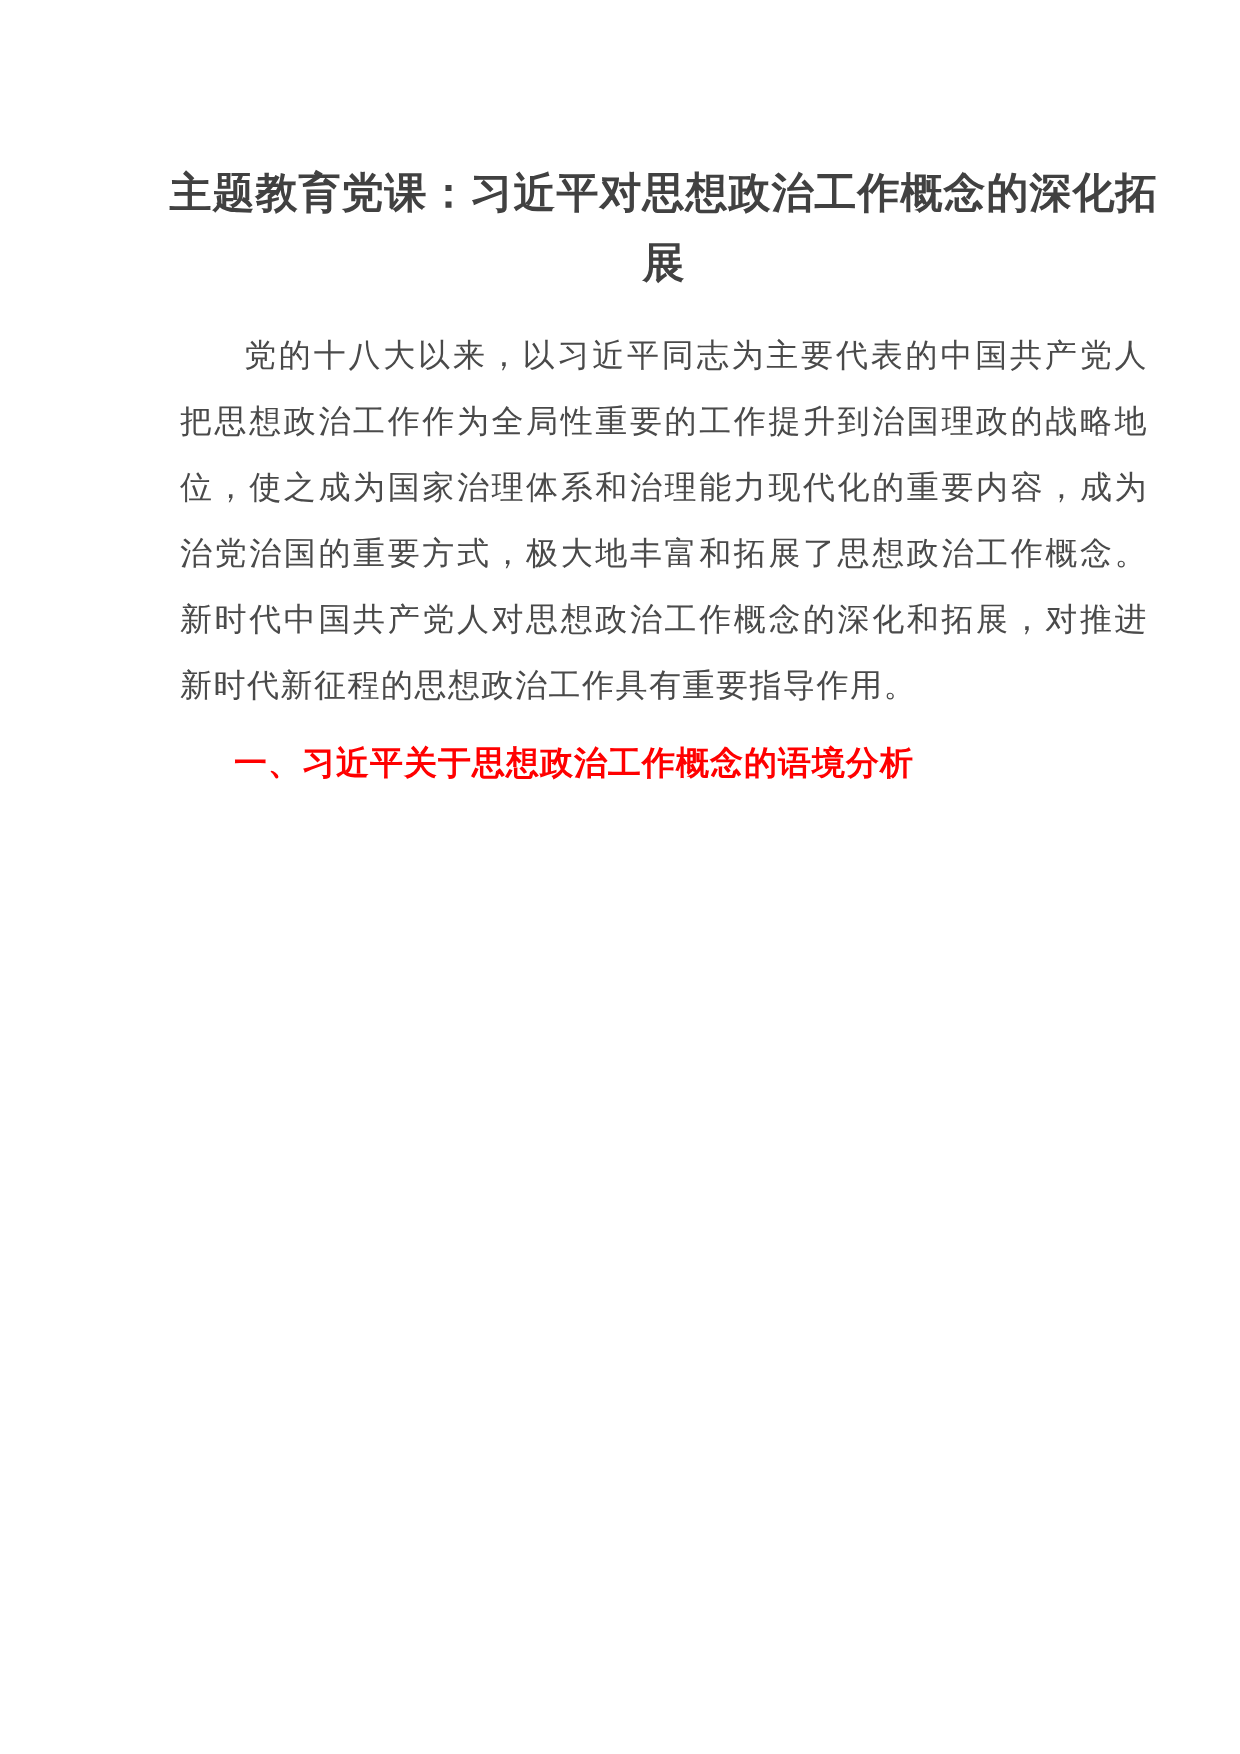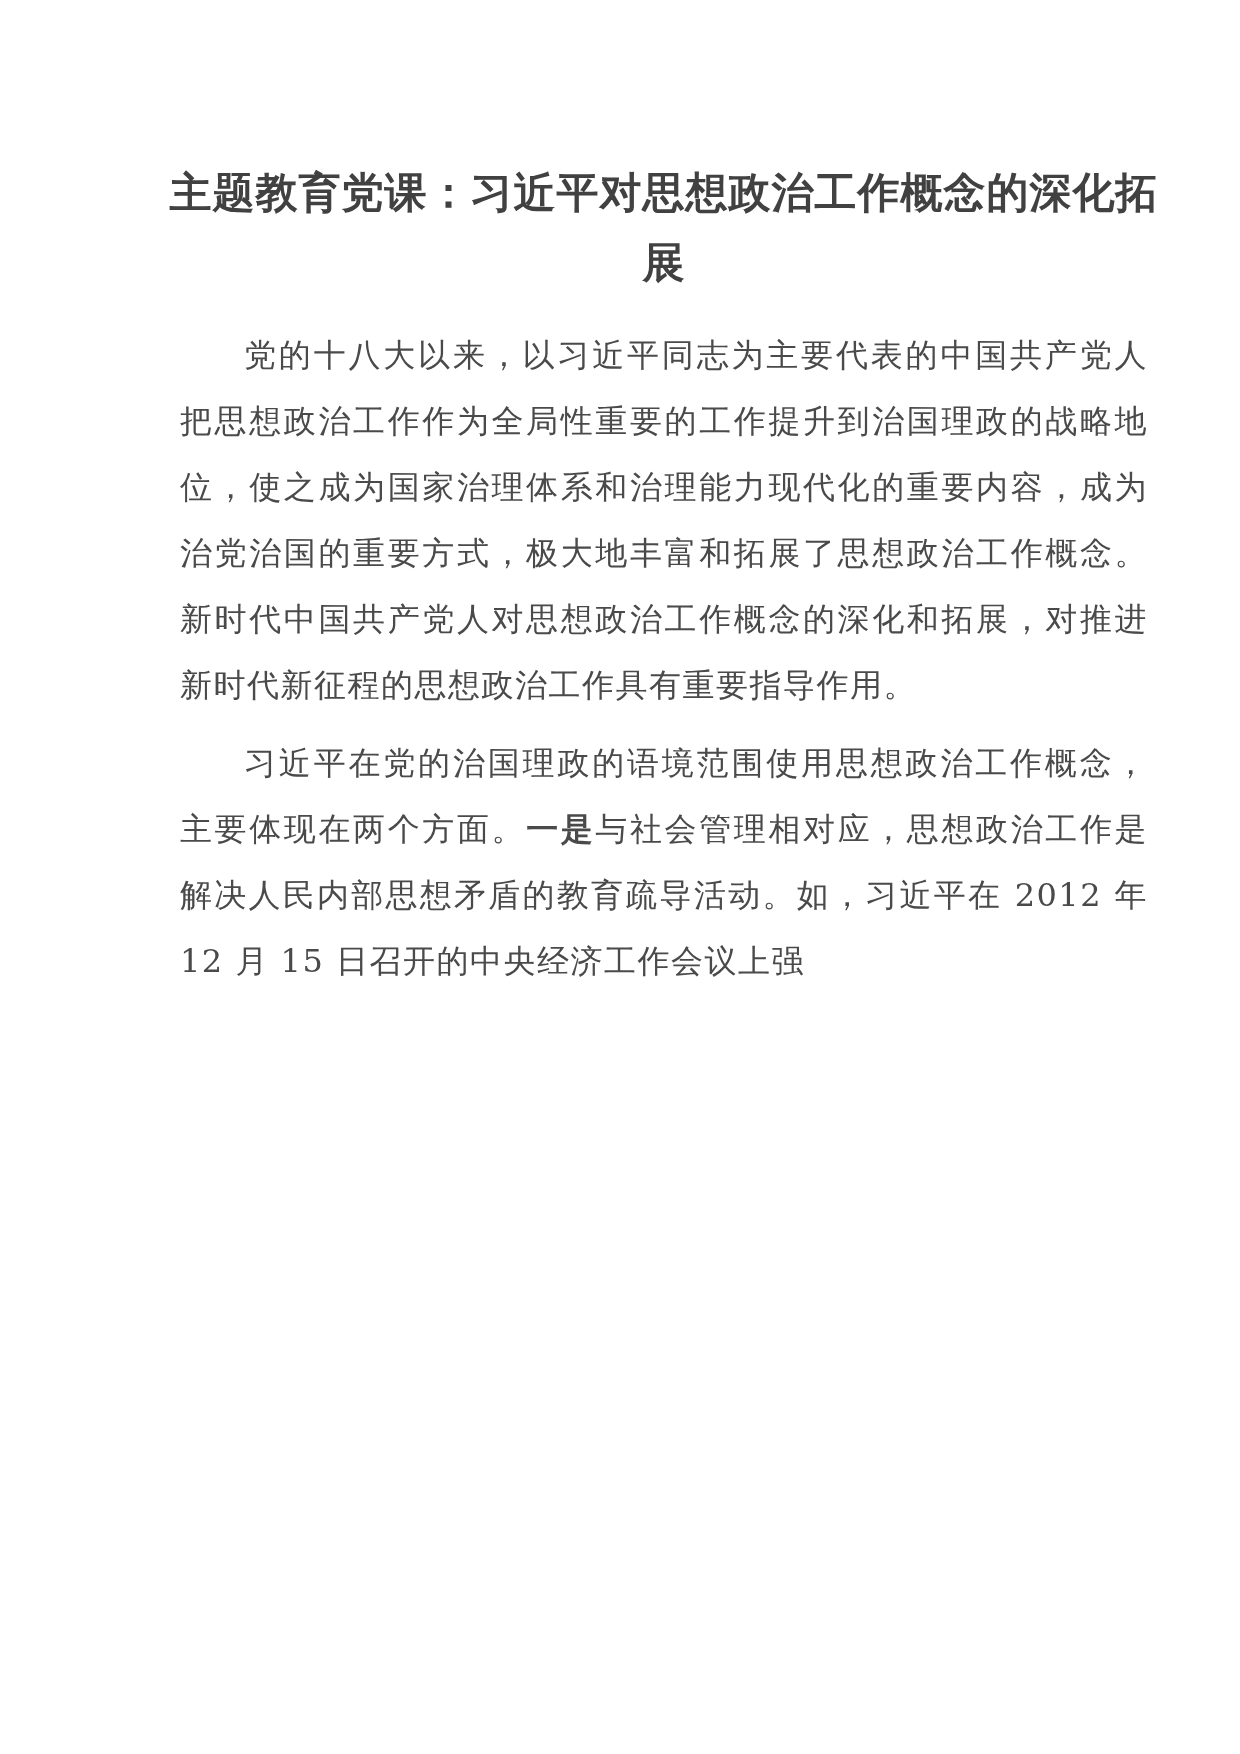--- a/index.html
+++ b/index.html
@@ -53,18 +53,18 @@
 </style>
 </head>
 <body>
 
 <div class="page">
 
   <h1 class="doc-title">主题教育党课：习近平对思想政治工作概念的深化拓展</h1>
 
   <p class="body-para">党的十八大以来，以习近平同志为主要代表的中国共产党人把思想政治工作作为全局性重要的工作提升到治国理政的战略地位，使之成为国家治理体系和治理能力现代化的重要内容，成为治党治国的重要方式，极大地丰富和拓展了思想政治工作概念。新时代中国共产党人对思想政治工作概念的深化和拓展，对推进新时代新征程的思想政治工作具有重要指导作用。</p>
 
+  <h2 class="red-heading">一、习近平关于思想政治工作概念的语境分析</h2>
 
 
 
-  <p class="body-para"><span>习近平在党的治国理政的语境范围使用思想政治工作概念，主要体现在两个方面。</span><span class="emphasis-bold">一是</span><span>与社会管理相对应，思想政治工作是解决人民内部思想矛盾的教育疏导活动。如，习近平在 2012 年 12 月 15 日召开的中央经济工作会议上强</span></p>
 
 </div>
 
 </body></html>

